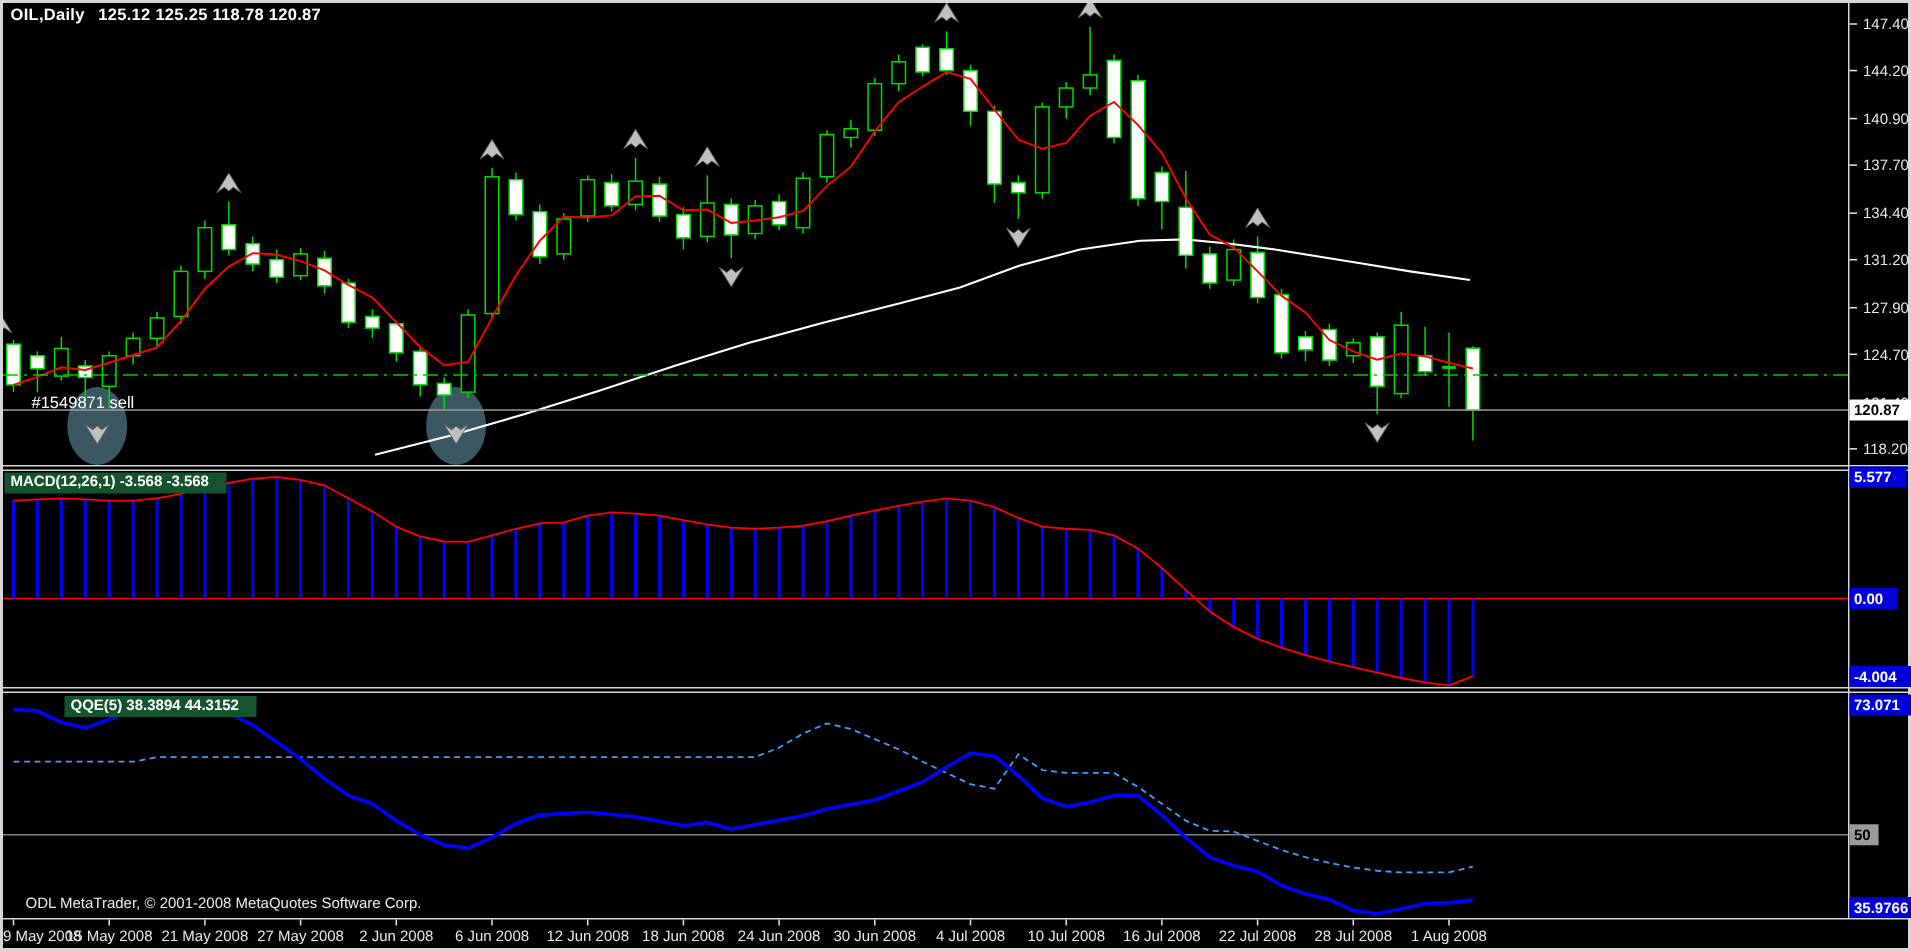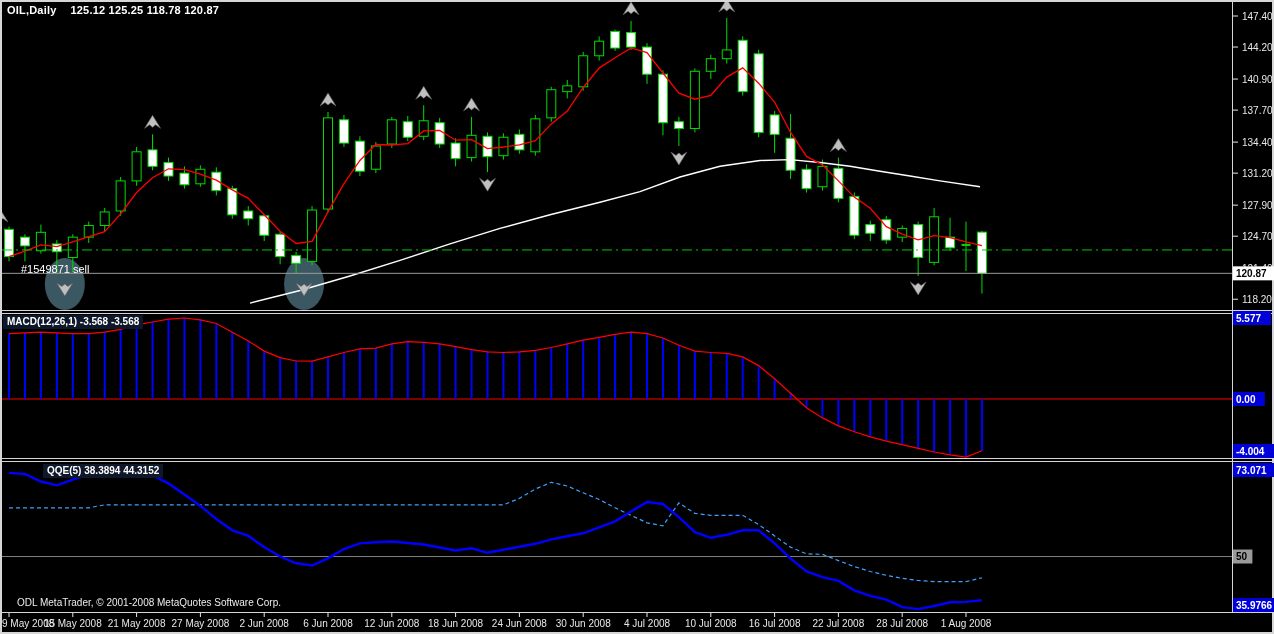--- a/index.html
+++ b/index.html
@@ -1,22 +1,22 @@
 <!DOCTYPE html>
 <html><head>
 <meta charset="utf-8">
 <style>
   html,body{margin:0;padding:0;background:#000;}
   #app{position:relative;width:1274px;height:634px;background:#000;overflow:hidden;
        font-family:"Liberation Sans",sans-serif;}
   svg text{font-family:"Liberation Sans",sans-serif;}
   .ov{position:absolute;white-space:nowrap;}
   .t-title{left:7px;top:4px;color:#fff;font-size:11px;font-weight:700;letter-spacing:.2px;}
-  .t-title .sp{margin-left:14px;}
-  .lbl{background:#0f172a;color:#fff;font-size:10px;font-weight:700;padding:1px 4px 2px 4px;}
+  .t-title .sp{margin-left:9px;}
+  .lbl{background:#14532d;color:#fff;font-size:10px;font-weight:700;padding:1px 12px 2px 4px;}
   #macd-label{left:3px;top:315px;}
   #qqe-label{left:3px;top:464px;margin-left:40px;}
   .sell{left:21px;top:238px;color:#fff;font-size:11px;margin-top:25px;}
   .copy{left:17px;top:597px;color:#ECECEC;font-size:10px;}
 </style>
 </head>
 <body>
 
 <div id="app">
   <svg id="chart-svg" width="1274" height="634" viewBox="0 0 1274 634">

